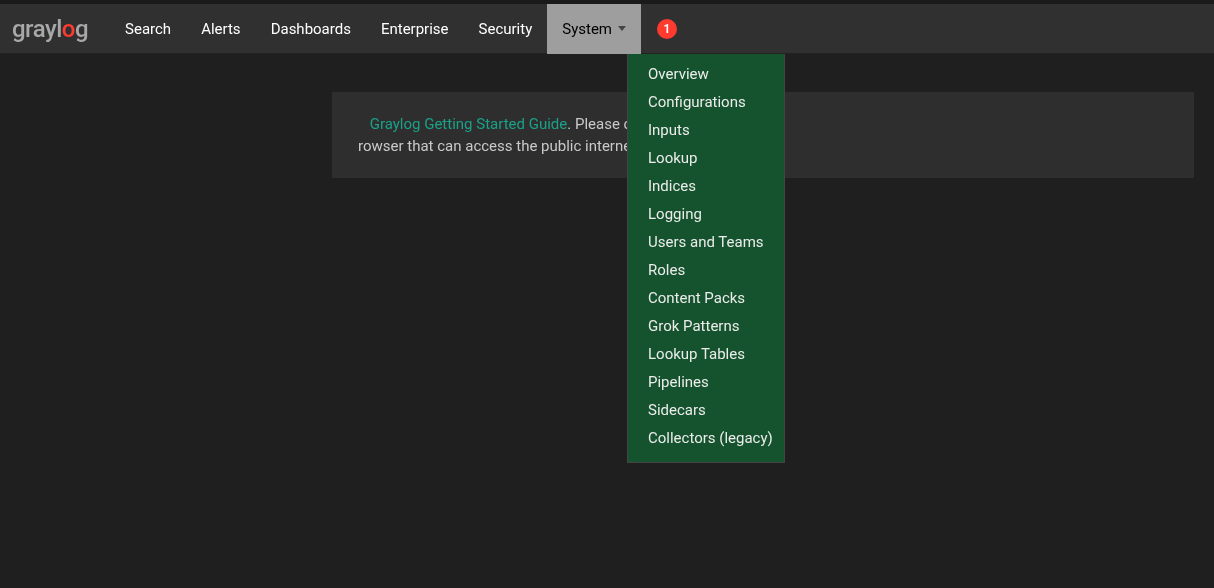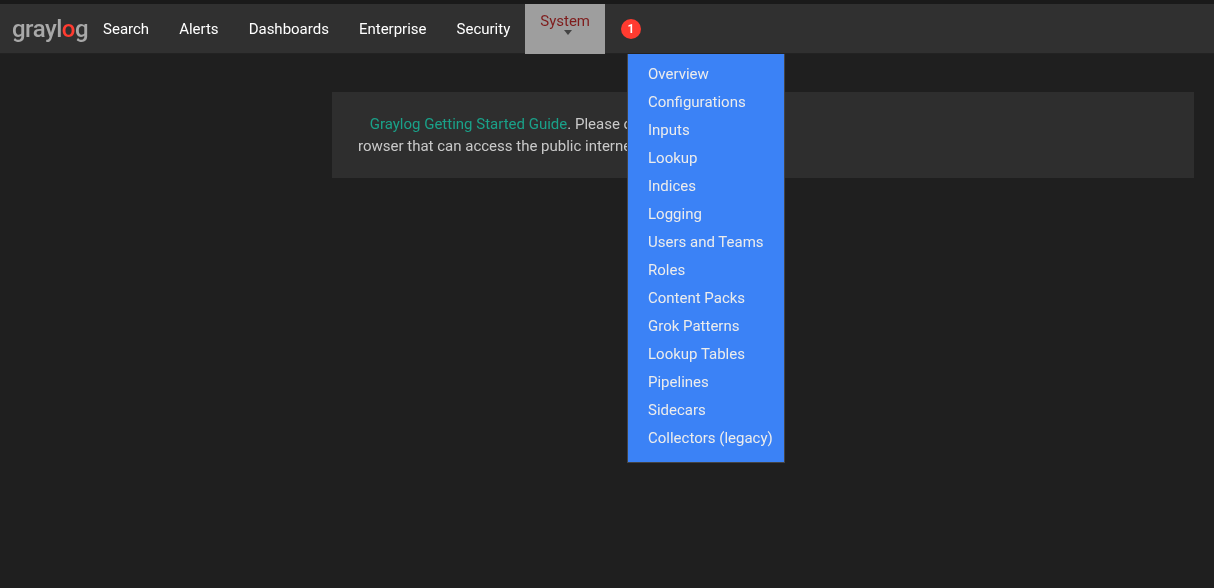--- a/index.html
+++ b/index.html
@@ -22,20 +22,21 @@
       display: flex;
       align-items: center;
       padding: 0 12px;
       border-bottom: 1px solid #222;
     }
     .logo {
       display: flex;
       align-items: baseline;
       font-size: 24px;
       font-weight: 500;
+      margin-right: 22px;
       color: #aeaeae;
       letter-spacing: -0.5px;
     }
     .logo .gray { color: #a8a8a8; }
     .logo .o {
       color: #ff3b30;
       position: relative;
       display: inline-block;
     }
     .logo .g2 { color: #a8a8a8; }
@@ -44,22 +45,21 @@
       font-size: 15px;
       padding: 8px 15px;
       height: 50px;
       display: flex;
       align-items: center;
       cursor: pointer;
       white-space: nowrap;
     }
     .nav-item.active {
       background: #9e9e9e;
-      color: #7f1d1d;
-      flex-direction: column;
+      color: #000000;
     }
     .caret {
       display: inline-block;
       margin-left: 6px;
       width: 0; height: 0;
       border-left: 4px solid transparent;
       border-right: 4px solid transparent;
       border-top: 5px solid #444;
     }
     .badge {
@@ -73,21 +73,21 @@
       display: flex;
       align-items: center;
       justify-content: center;
       margin-left: 16px;
     }
     .dropdown {
       position: absolute;
       top: 54px;
       left: 627px;
       width: 158px;
-      background: #3b82f6;
+      background: #14532d;
       border: 1px solid #444;
       border-top: none;
       padding: 6px 0 10px 0;
       z-index: 100;
     }
     .dropdown-item {
       color: #ececec;
       font-size: 15px;
       padding: 5px 20px;
       cursor: pointer;

